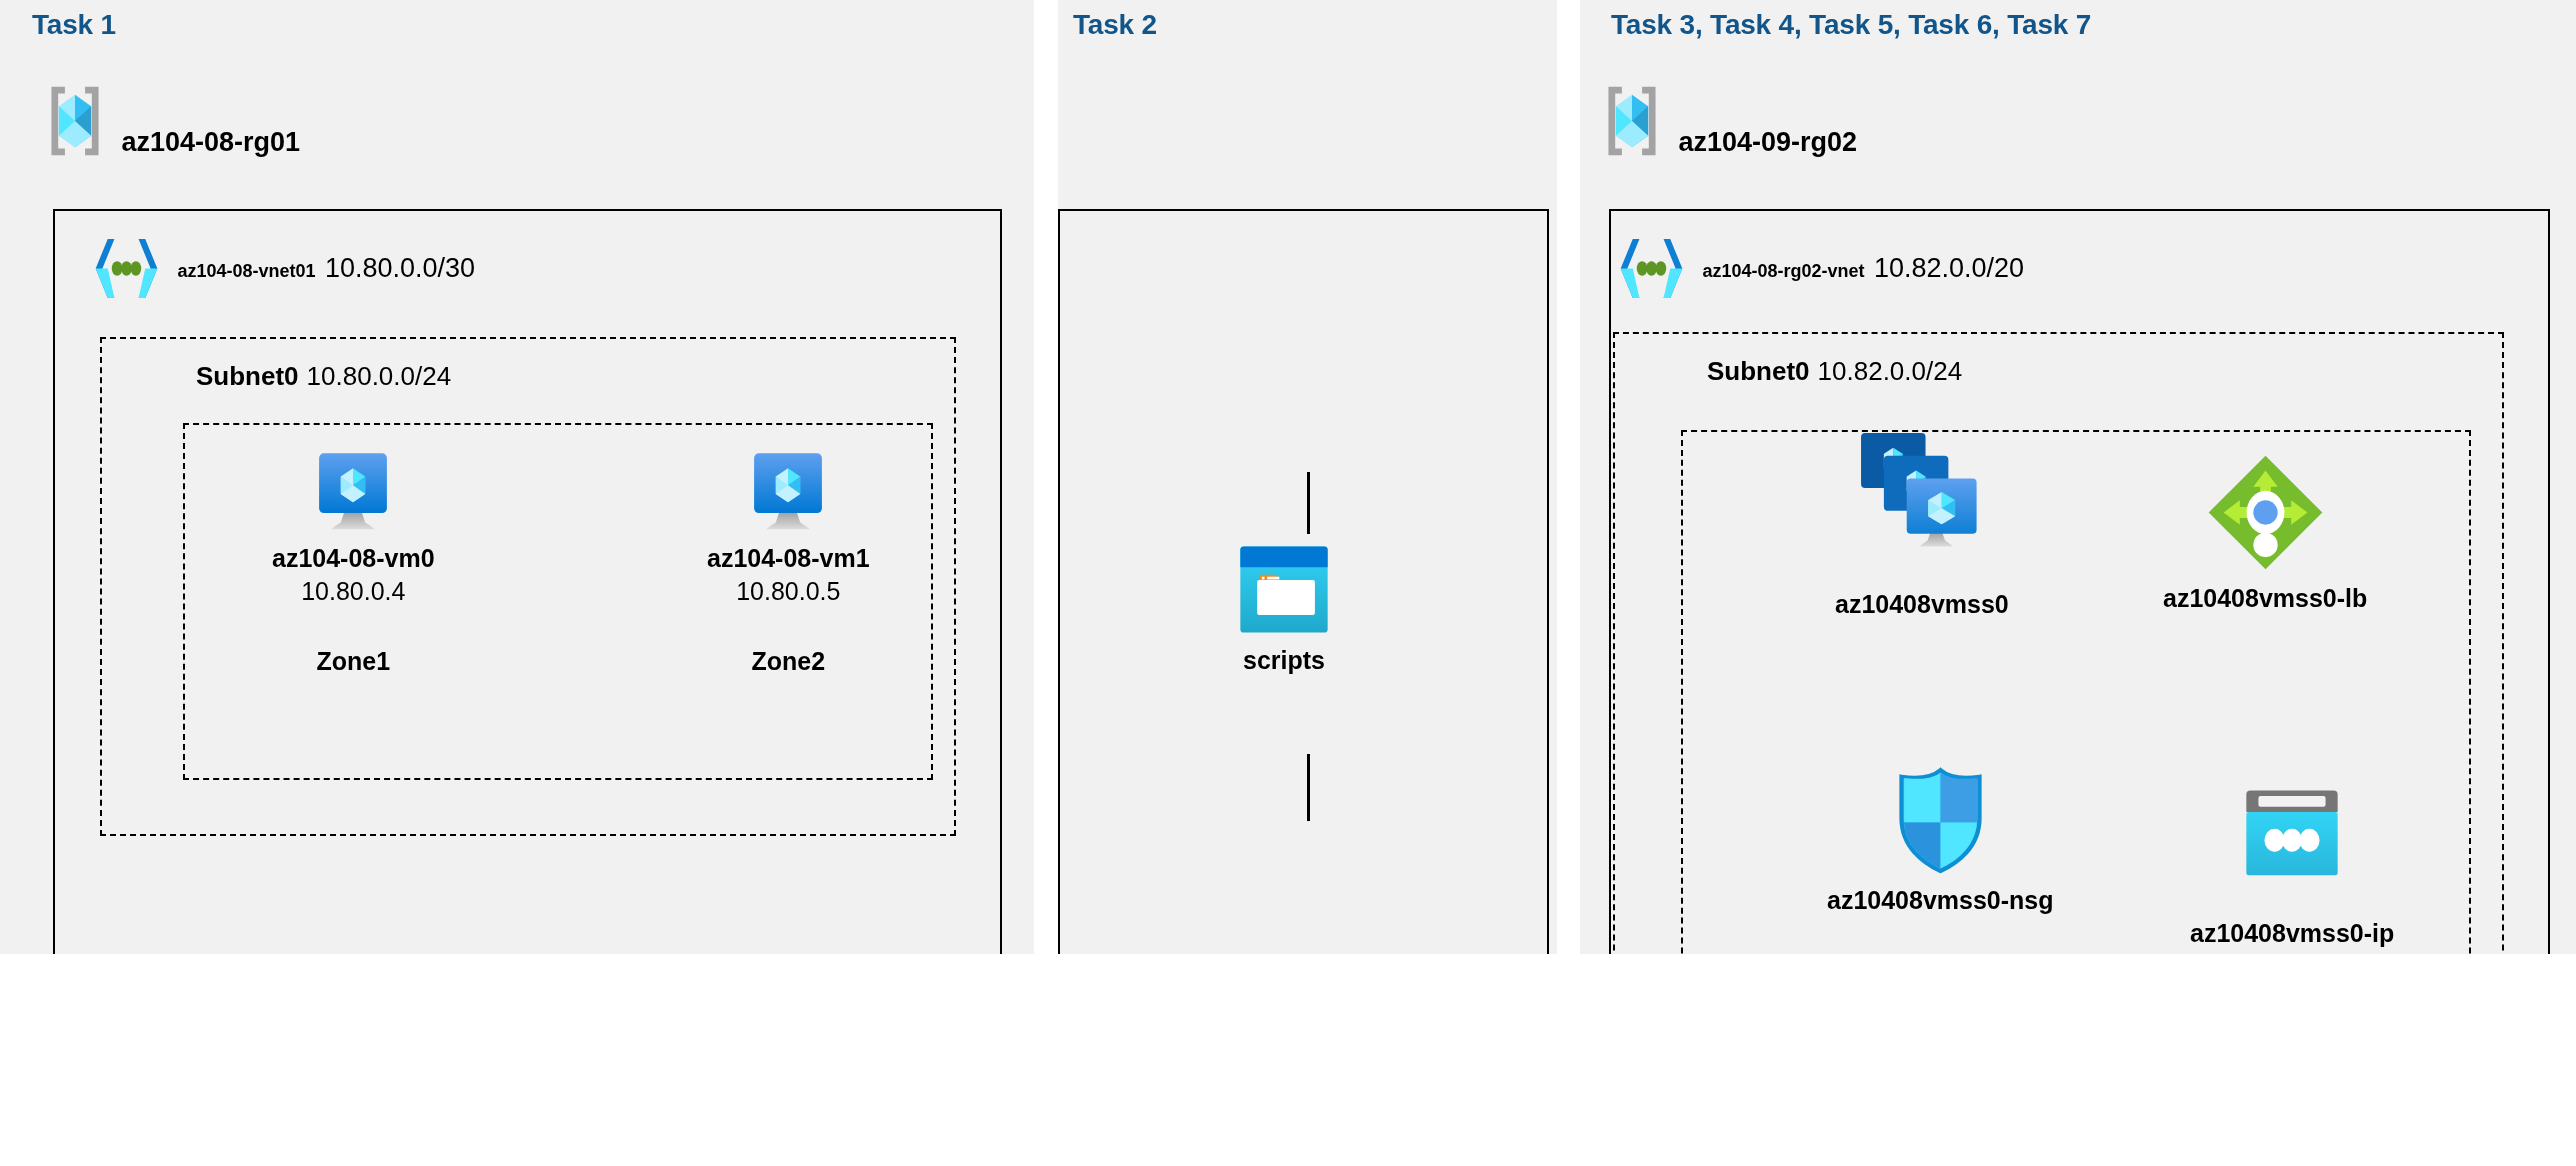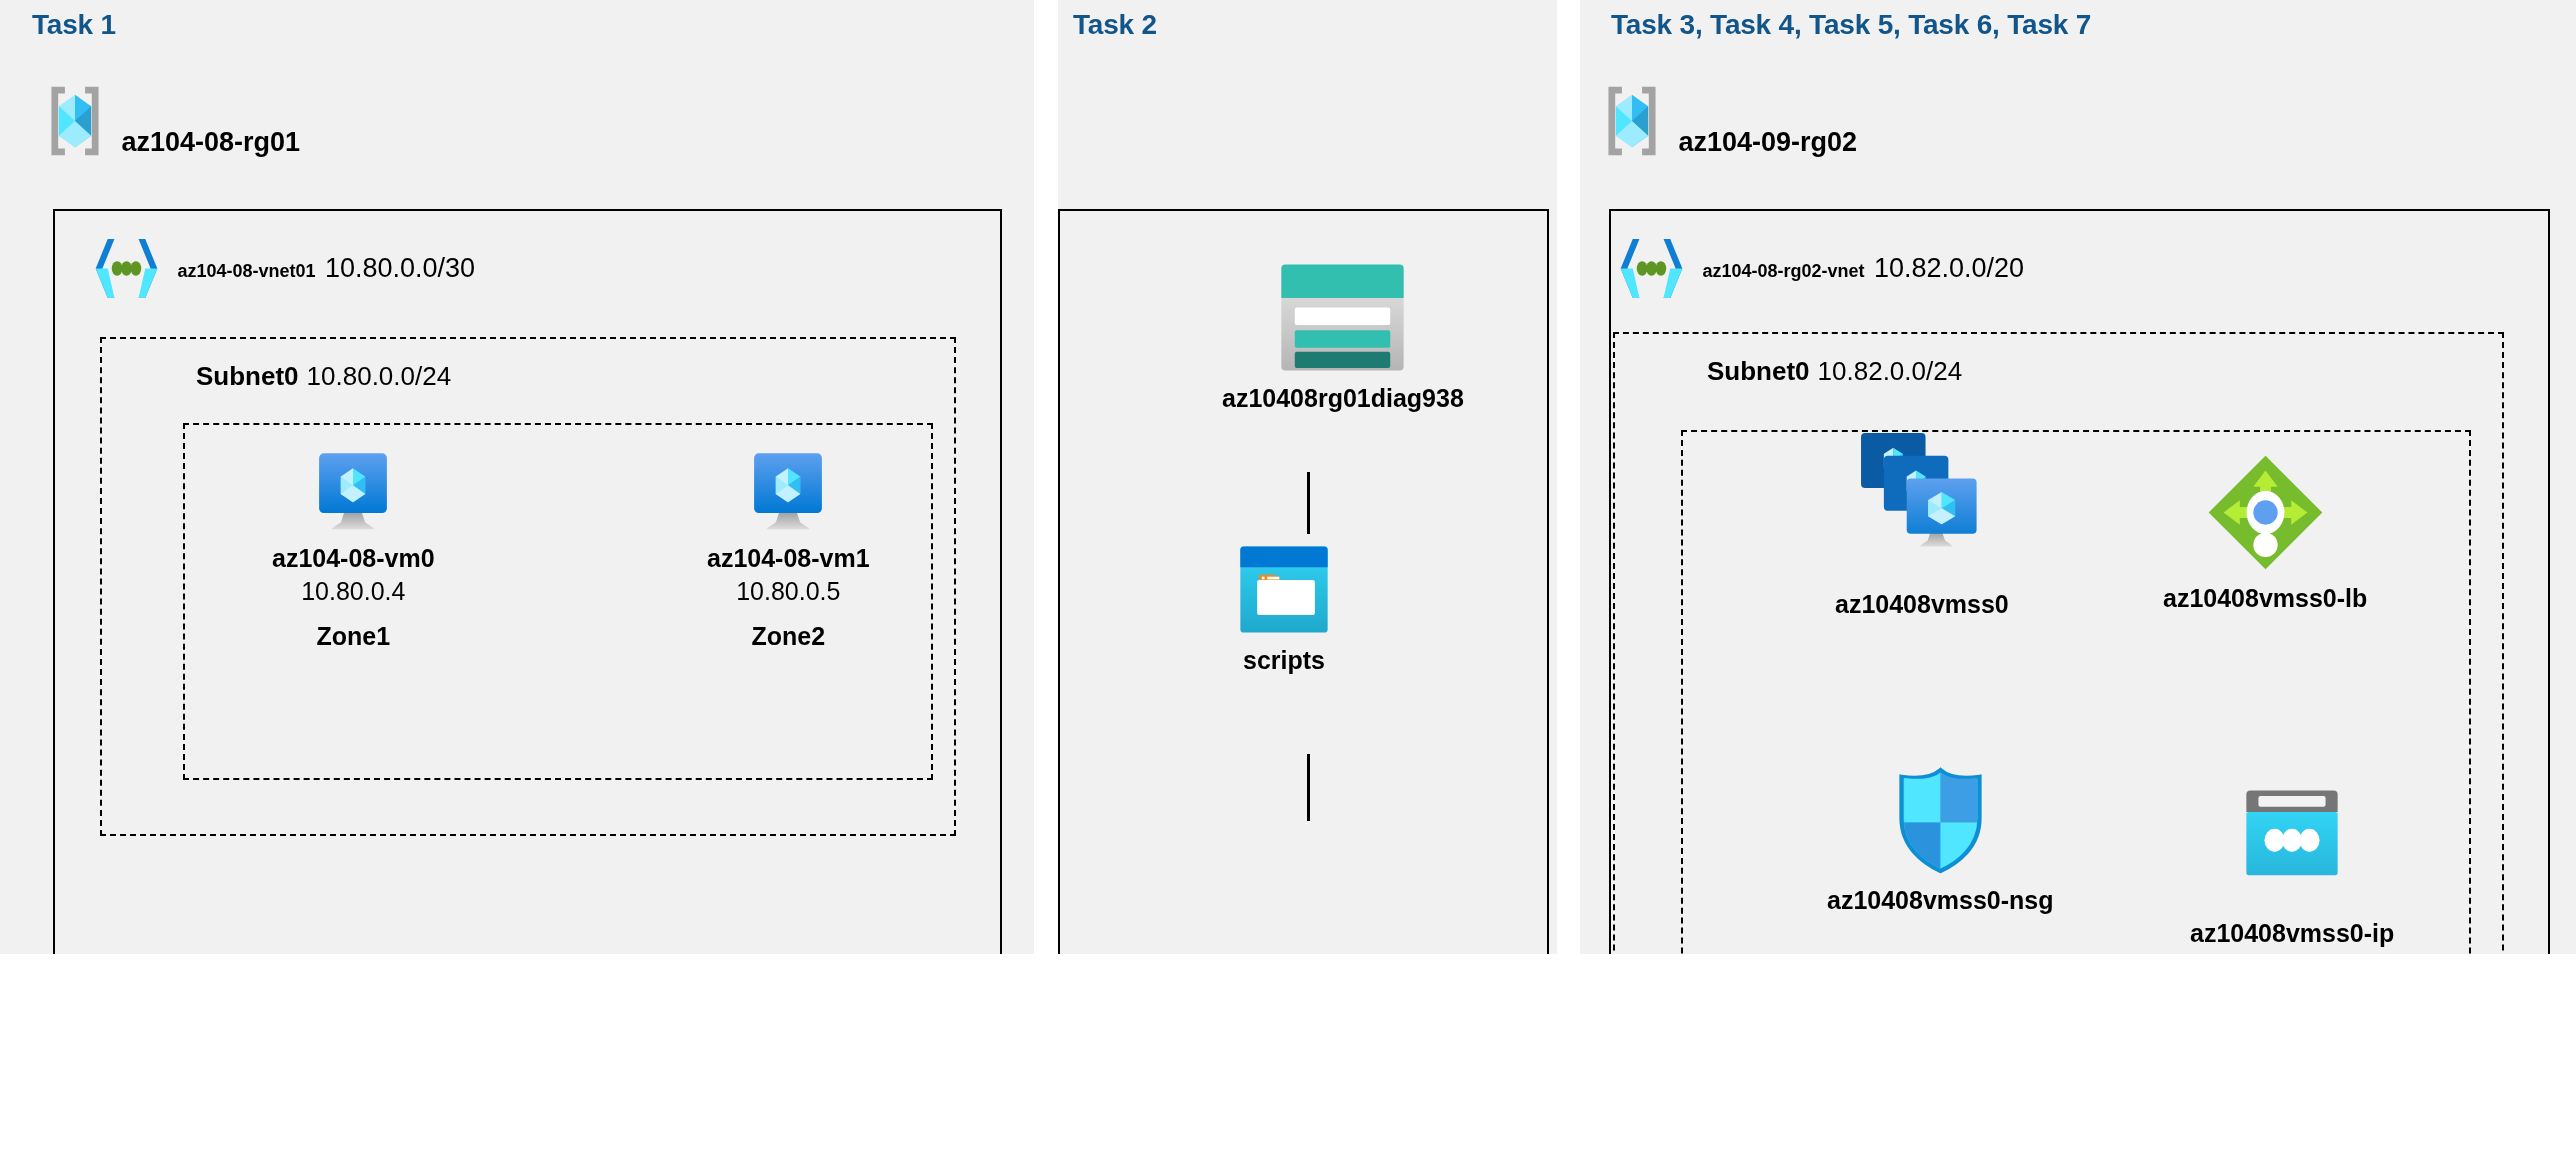--- a/index.html
+++ b/index.html
@@ -53,21 +53,21 @@
   .subnet-cap{position:absolute;white-space:nowrap;font-size:26px;color:#000;}
   .subnet-cap b{font-weight:bold;}
   .subnet-cap span{font-weight:normal;margin-left:8px;}
   .sub1{left:196px;top:361px;}
   .sub2{left:1707px;top:356px;}
 
   
   .node{position:absolute;display:flex;flex-direction:column;align-items:center;}
   .node .lbl{font-size:25px;font-weight:bold;color:#000;white-space:nowrap;margin-top:12px;text-align:center;}
   .node .ip{font-size:25px;font-weight:normal;color:#000;white-space:nowrap;margin-top:4px;text-align:center;}
-  .node .zone{font-size:25px;font-weight:bold;color:#000;white-space:nowrap;margin-top:16px;text-align:right;}
+  .node .zone{font-size:25px;font-weight:bold;color:#000;white-space:nowrap;margin-top:41px;text-align:right;}
 
   .vm0{left:272px;top:452px;}
   .vm1{left:707px;top:452px;}
   .storage-node{left:1222px;top:263px;}
   .scripts-node{left:1239px;top:545px;}
   .ps1-node{left:1258px;top:829px;}
   .vmss-node{left:1835px;top:430px;gap:28px;}
   .lb-node{left:2163px;top:453px;}
   .nsg-node{left:1827px;top:767px;}
   .ip-node{left:2190px;top:789px;gap:29px;}
@@ -183,38 +183,20 @@
         <path d="M56 49 L38 36 L38 62 Z" fill="#9cebff"></path>
       </svg>
     </span>
     <div class="lbl">az104-08-vm1</div>
     <div class="ip">10.80.0.5</div>
     <div class="zone">Zone2</div>
   </div>
 
   <div class="solid-box store-box"></div>
 
-  <div class="node storage-node">
-    <span>
-      <svg width="125" height="109" viewBox="0 0 186 162">
-        <defs>
-          <linearGradient id="stg" x1="0" y1="0" x2="0" y2="1">
-            <stop offset="0" stop-color="#e8e8e8"></stop>
-              <stop offset="1" stop-color="#b5b5b5"></stop>
-          </linearGradient>
-        </defs>
-        <rect x="2" y="2" width="182" height="158" rx="6" fill="url(#stg)"></rect>
-        <path d="M2 8 a6 6 0 0 1 6-6 h170 a6 6 0 0 1 6 6 v44 h-182 Z" fill="#32bfb0"></path>
-        <rect x="22" y="66" width="142" height="26" rx="3" fill="#ffffff"></rect>
-        <rect x="22" y="100" width="142" height="26" rx="3" fill="#32bfb0"></rect>
-        <rect x="22" y="132" width="142" height="24" rx="3" fill="#1d7b72"></rect>
-      </svg>
-    </span>
-    <div class="lbl">az10408rg01diag938</div>
-  </div>
 
   <div class="conn conn1"></div>
 
   <div class="node scripts-node">
     <span>
       <svg width="90" height="89" viewBox="0 0 134 132">
         <defs>
           <linearGradient id="bcg" x1="0" y1="0" x2="0" y2="1">
             <stop offset="0" stop-color="#32d4f5"></stop>
               <stop offset="1" stop-color="#1fa8cc"></stop>

